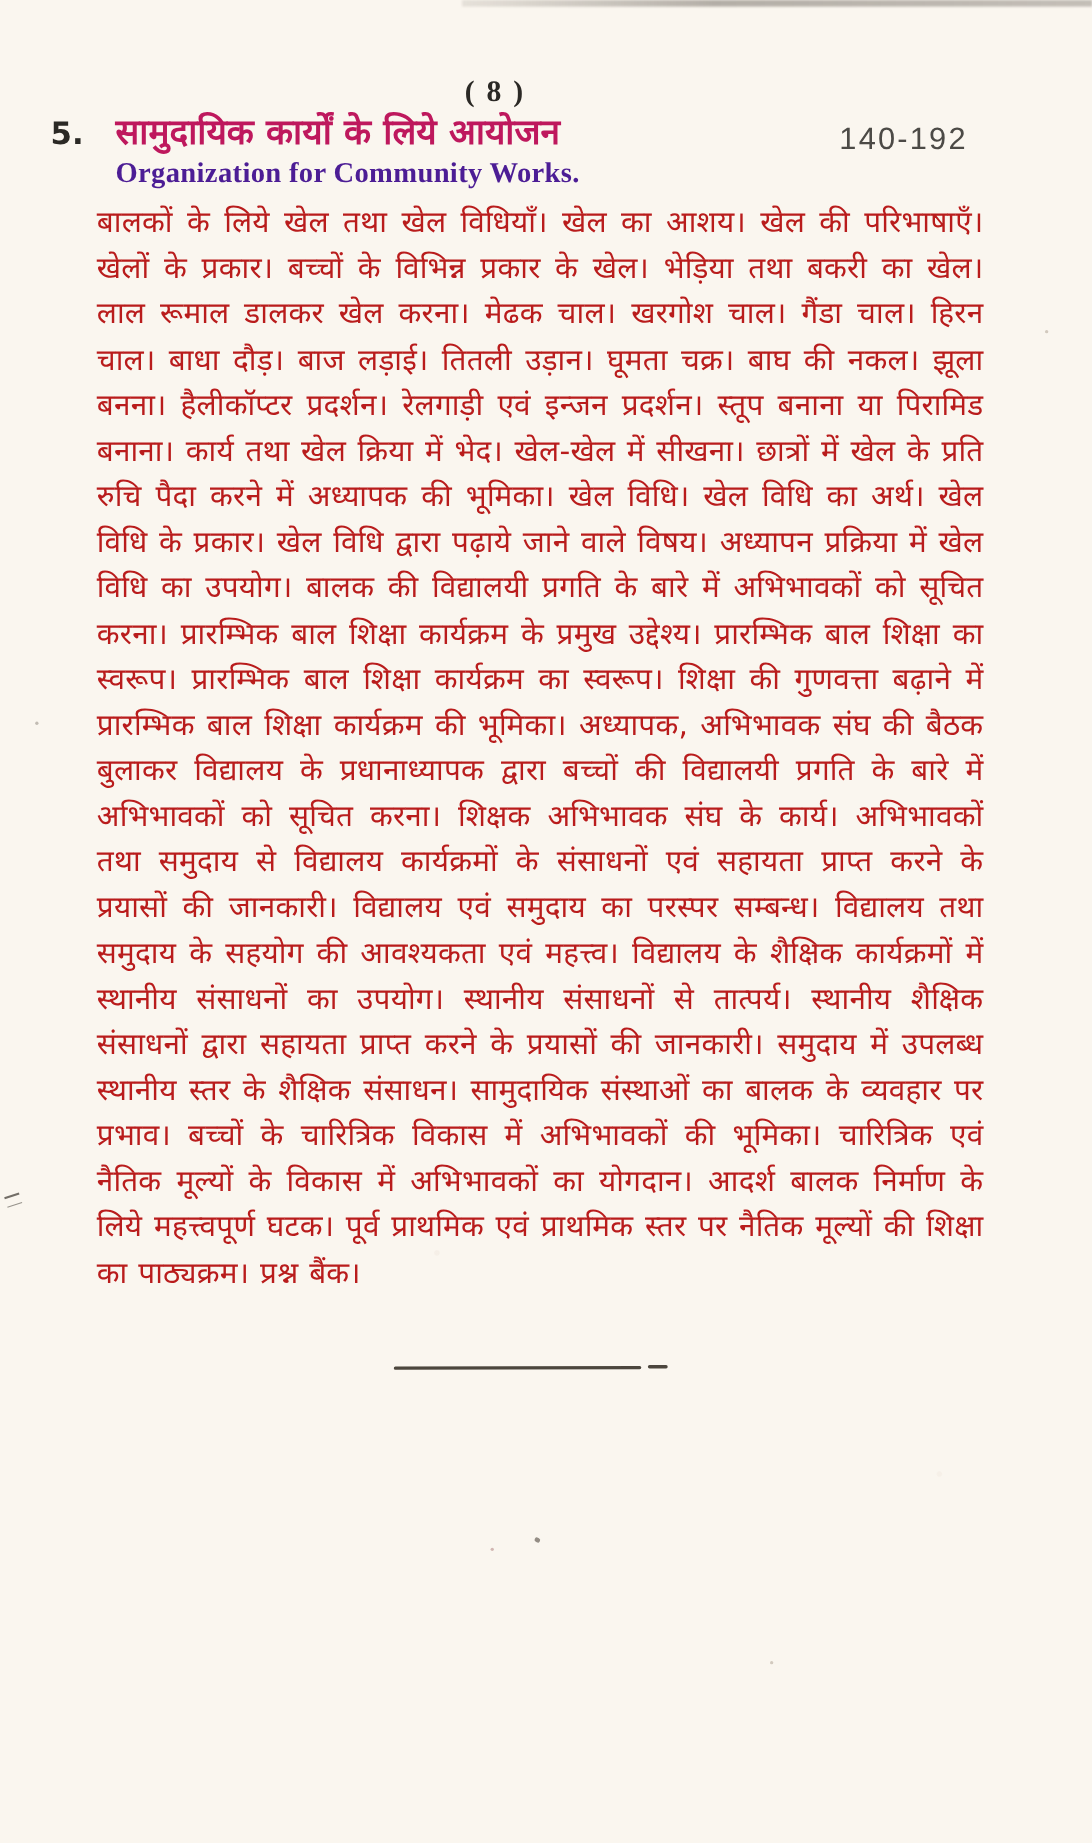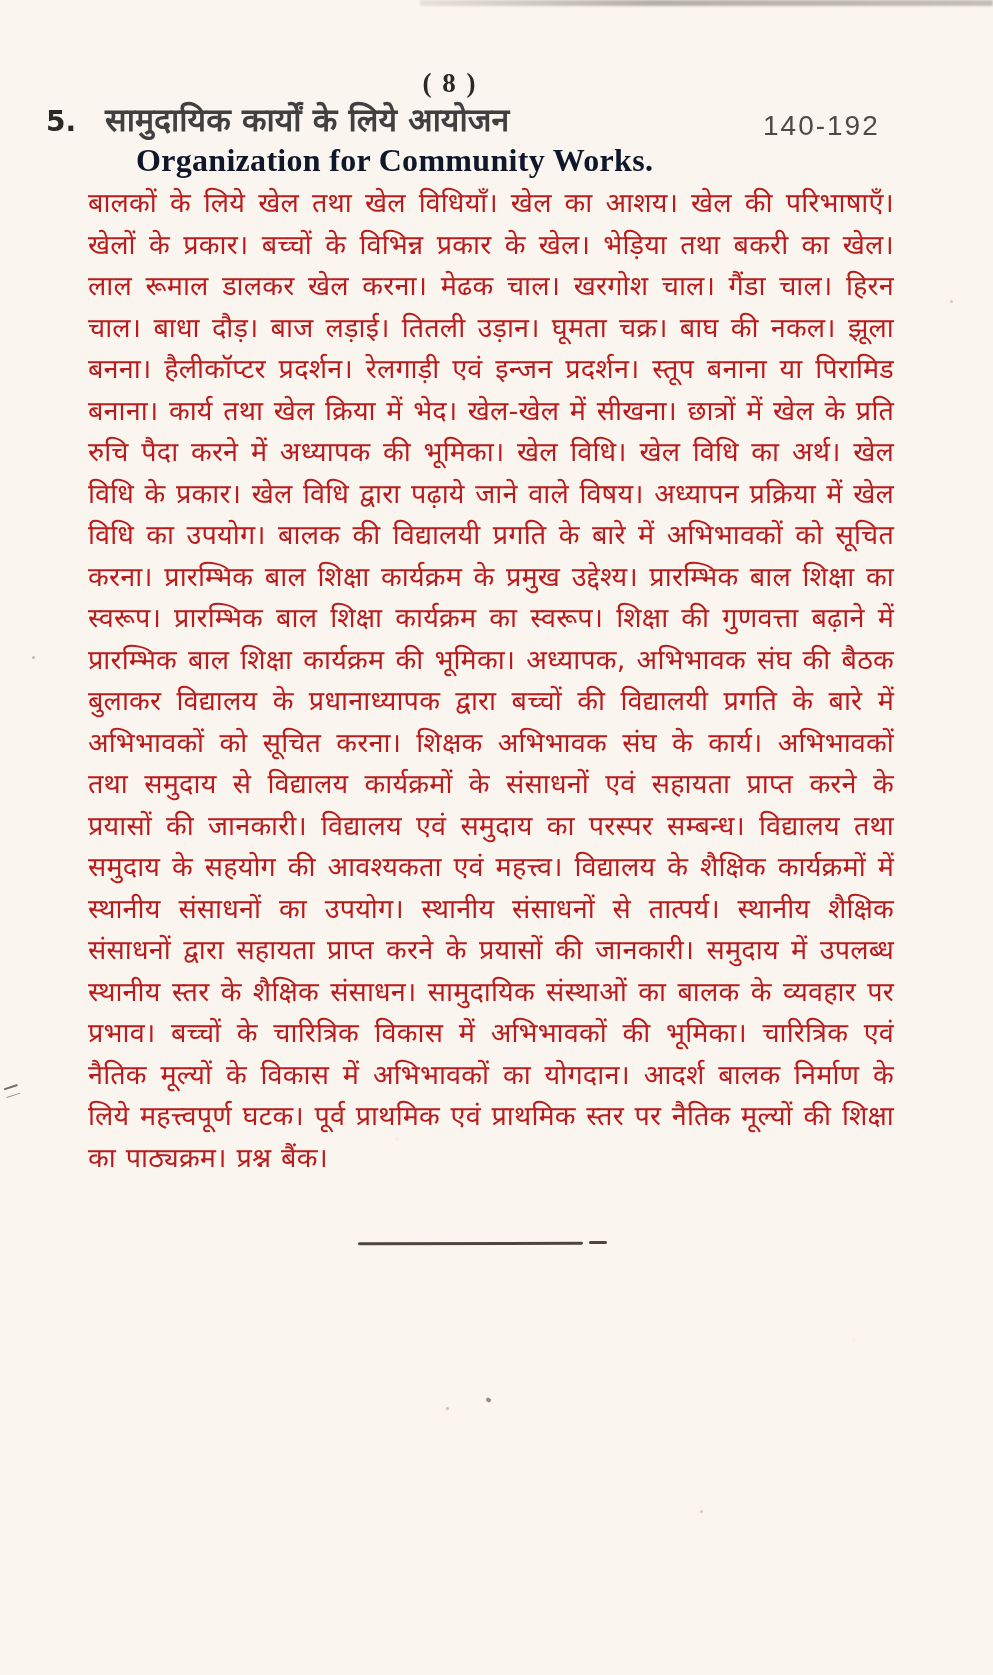--- a/index.html
+++ b/index.html
@@ -47,44 +47,43 @@
     font-weight: 700;
     color: #2b2925;
   }
   .section-title-hindi {
     position: absolute;
     top: 100px;
     left: 105px;
     width: 560px;
     font-size: 32px;
     font-weight: 700;
-    color: #404040;
+    color: #be185d;
     line-height: 40px;
     white-space: nowrap;
   }
   .page-range {
     position: absolute;
     top: 110px;
     left: 763px;
     font-family: Liberation Sans, sans-serif;
     font-size: 28px;
     font-weight: 500;
     letter-spacing: 2px;
     color: #4c4a46;
   }
   .section-title-english {
     position: absolute;
     top: 142px;
     left: 105px;
     font-family: "Liberation Serif", serif;
-    font-size: 32px;
+    font-size: 26px;
     font-weight: 700;
-    color: #0f172a;
+    color: #4c1d95;
     letter-spacing: 0.3px;
-    margin-left: 31px;
   }
   .body-text {
     position: absolute;
     top: 182px;
     left: 88px;
     width: 806px;
     font-size: 27px;
     line-height: 41.5px;
     text-align: justify;
     color: #b91c1c;

